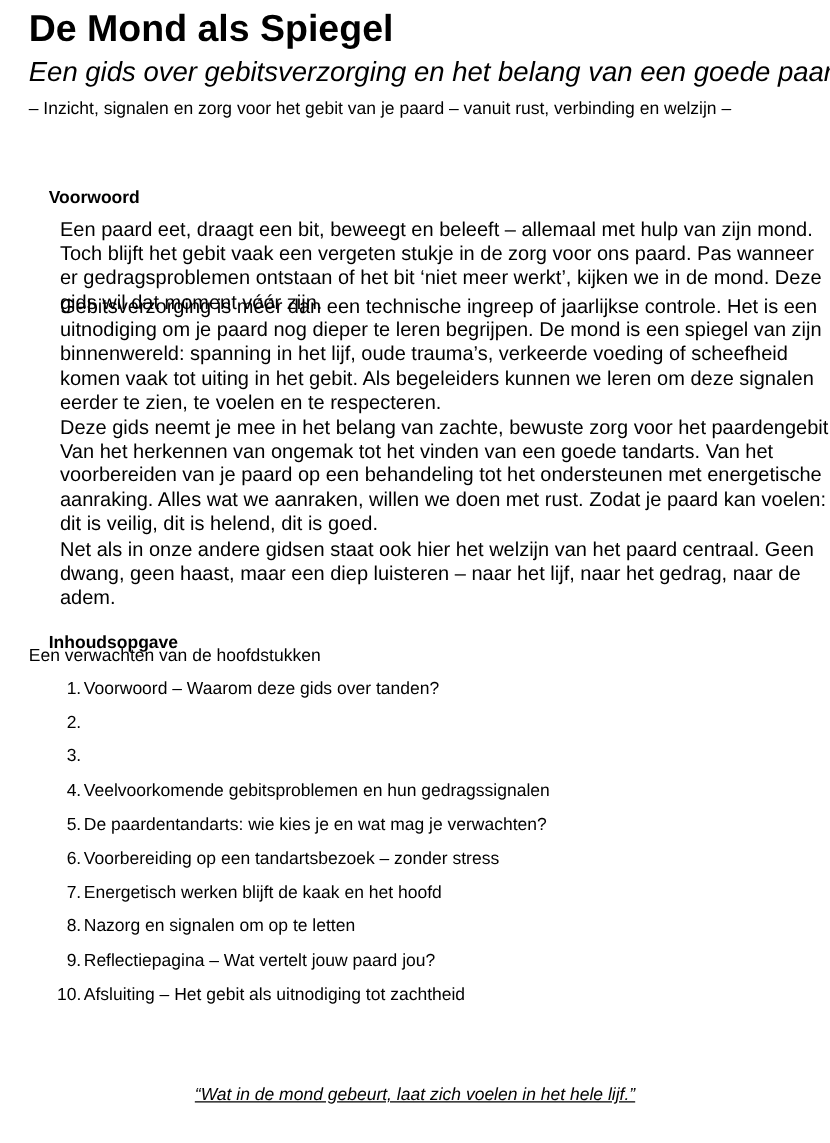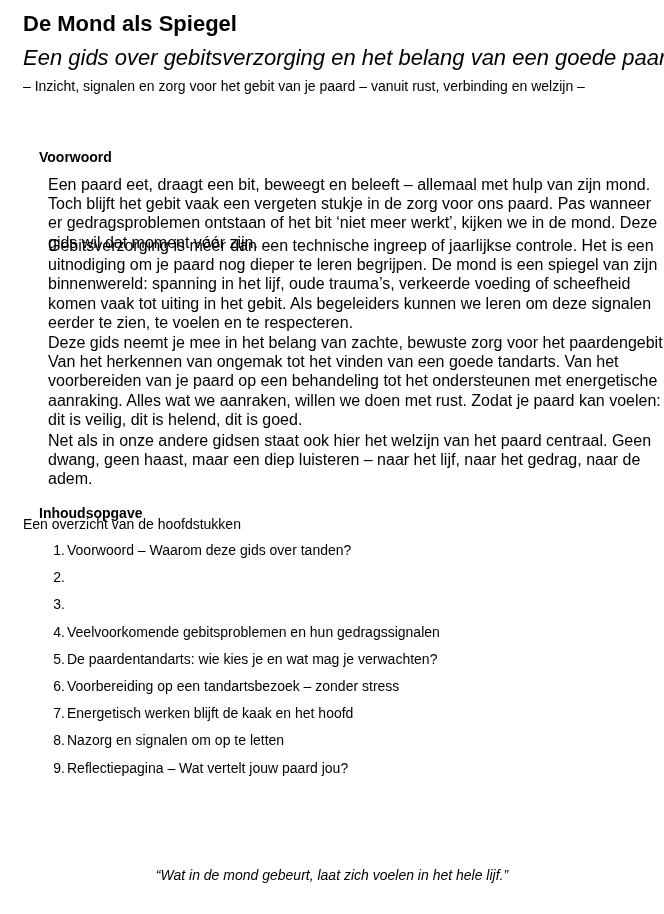--- a/index.html
+++ b/index.html
@@ -3,21 +3,21 @@
 <meta charset="utf-8">
 <style>
   html, body { margin: 0; padding: 0; background: #ffffff; }
   body {
     width: 664px; height: 914px; overflow: hidden; position: relative;
     font-family: "Liberation Sans", sans-serif; color: #000000;
   }
   .page { position: absolute; left: 23px; top: 0; width: 620px; }
   .title {
     position: absolute; top: 10px; left: 0;
-    font-size: 22px; font-weight: bold; margin: 0; line-height: 28px; white-space: nowrap;
+    font-size: 30px; font-weight: bold; margin: 0; line-height: 28px; white-space: nowrap;
   }
   .subtitle {
     position: absolute; top: 47px; left: 0;
     font-size: 22px; font-style: italic; margin: 0; line-height: 22px; white-space: nowrap;
   }
   .tagline {
     position: absolute; top: 77px; left: 0;
     font-size: 14px; margin: 0; line-height: 19px; white-space: nowrap;
   }
   .h2 {
@@ -28,39 +28,39 @@
   }
   .toc-intro { position: absolute; left: 0; top: 515px; font-size: 14px; line-height: 19px; margin: 0; }
   .toc-list { position: absolute; left: 22px; top: 541px; margin: 0; padding: 0; list-style: none; }
   .toc-item { height: 27.2px; font-size: 14px; line-height: 19px; display: flex; }
   .toc-num { width: 20px; text-align: right; display: inline-block; }
   .toc-num.wide { width: 20px; }
   .toc-text { margin-left: 2px; }
   .toc-item .toc-num + .toc-text { padding-left: 0; text-align: right; }
   .quote {
     position: absolute; left: 0; width: 664px; top: 866px; text-align: center;
-    font-size: 14px; font-style: italic; line-height: 19px; margin: 0;
+    font-size: 14px; font-style: italic; line-height: 19px; margin: 0; text-decoration: underline;
   }
 </style>
 </head>
 <body>
 
 <div class="page">
   <h1 class="title">De Mond als Spiegel</h1>
   <p class="subtitle">Een gids over gebitsverzorging en het belang van een goede paardentandarts</p>
   <p class="tagline">– Inzicht, signalen en zorg voor het gebit van je paard – vanuit rust, verbinding en welzijn –</p>
 
   <h2 class="h2" style="top:132px">Voorwoord</h2>
   <p class="para" style="top:160px">Een paard eet, draagt een bit, beweegt en beleeft – allemaal met hulp van zijn mond. Toch blijft het gebit vaak een vergeten stukje in de zorg voor ons paard. Pas wanneer er gedragsproblemen ontstaan of het bit ‘niet meer werkt’, kijken we in de mond. Deze gids wil dat moment vóór zijn.</p>
   <p class="para" style="top:221px">Gebitsverzorging is méér dan een technische ingreep of jaarlijkse controle. Het is een uitnodiging om je paard nog dieper te leren begrijpen. De mond is een spiegel van zijn binnenwereld: spanning in het lijf, oude trauma’s, verkeerde voeding of scheefheid komen vaak tot uiting in het gebit. Als begeleiders kunnen we leren om deze signalen eerder te zien, te voelen en te respecteren.</p>
   <p class="para" style="top:318px">Deze gids neemt je mee in het belang van zachte, bewuste zorg voor het paardengebit. Van het herkennen van ongemak tot het vinden van een goede tandarts. Van het voorbereiden van je paard op een behandeling tot het ondersteunen met energetische aanraking. Alles wat we aanraken, willen we doen met rust. Zodat je paard kan voelen: dit is veilig, dit is helend, dit is goed.</p>
   <p class="para" style="top:416px">Net als in onze andere gidsen staat ook hier het welzijn van het paard centraal. Geen dwang, geen haast, maar een diep luisteren – naar het lijf, naar het gedrag, naar de adem.</p>
 
   <h2 class="h2" style="top:488px">Inhoudsopgave</h2>
-  <p class="toc-intro">Een overzicht van de hoofdstukken</p>
+  <p class="toc-intro">Een verwachten van de hoofdstukken</p>
 
   <ol class="toc-list">
     <li class="toc-item">
         <span class="toc-num">1.</span>
         <span class="toc-text">Voorwoord – Waarom deze gids over tanden?</span>
       </li>
     <li class="toc-item">
         <span class="toc-num">2.</span>
       </li>
     <li class="toc-item">
@@ -83,16 +83,20 @@
         <span class="toc-text">Energetisch werken blijft de kaak en het hoofd</span>
       </li>
     <li class="toc-item">
         <span class="toc-num">8.</span>
         <span class="toc-text">Nazorg en signalen om op te letten</span>
       </li>
     <li class="toc-item">
         <span class="toc-num">9.</span>
         <span class="toc-text">Reflectiepagina – Wat vertelt jouw paard jou?</span>
       </li>
+    <li class="toc-item">
+        <span class="toc-num wide">10.</span>
+        <span class="toc-text">Afsluiting – Het gebit als uitnodiging tot zachtheid</span>
+      </li>
   </ol>
 </div>
 
 <p class="quote">“Wat in de mond gebeurt, laat zich voelen in het hele lijf.”</p>
 
 </body></html>

